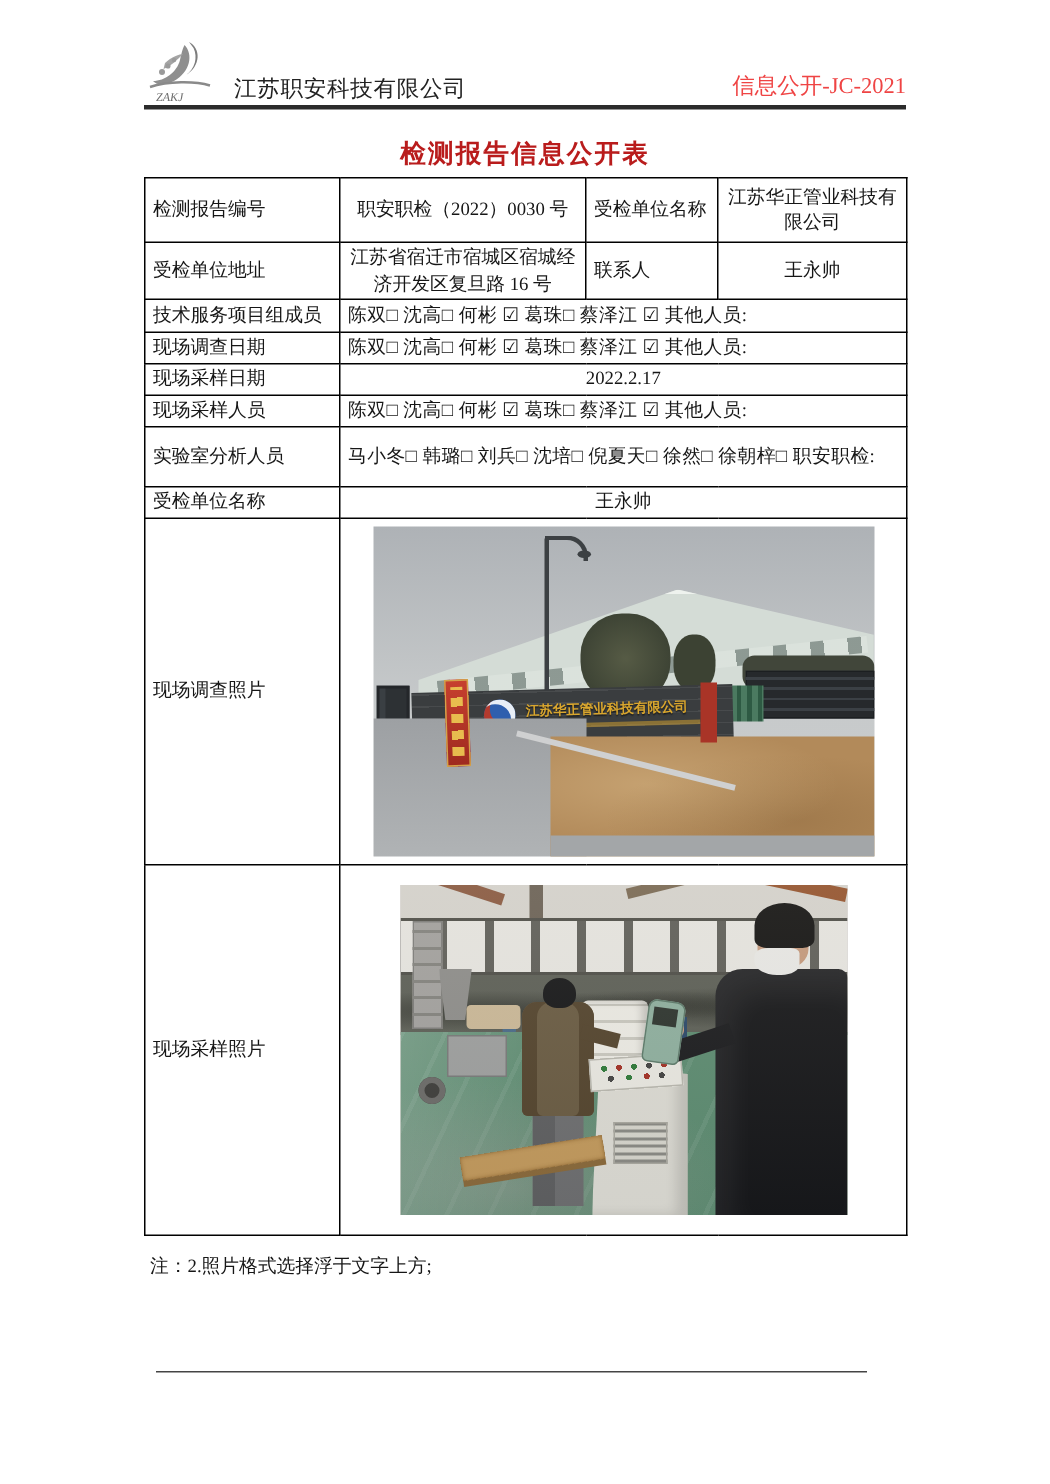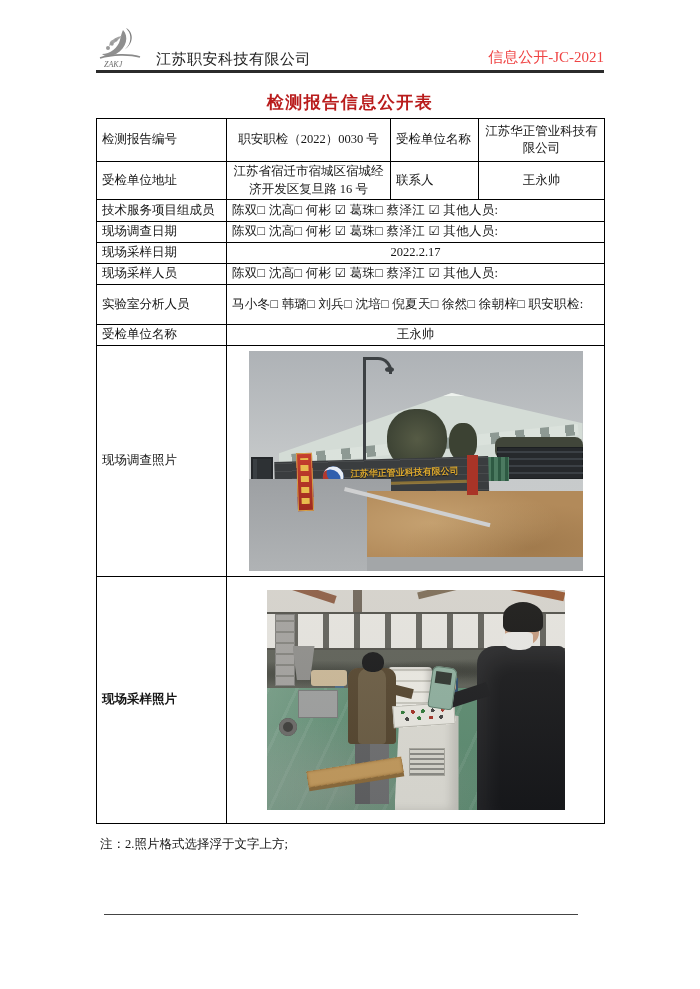--- a/index.html
+++ b/index.html
@@ -19,21 +19,21 @@
 
   
   table.report{position:absolute;left:96px;top:118px;width:508px;border-collapse:collapse;table-layout:fixed;}
   table.report td{border:1.4px solid #000;font-size:12.5px;line-height:1.4;padding:1px 5px;color:#161616;}
   td.lbl{text-align:left;vertical-align:middle;}
   td.val{vertical-align:middle;}
   td.ctr{text-align:center;}
   td.chk{text-align:left;padding-left:8px;letter-spacing:.3px;}
   tr.h1 td{height:40px;} tr.h2 td{height:35px;} tr.h3 td{height:19px;}
   tr.h4 td{height:18px;} tr.h8 td{height:37px;} tr.h9 td{height:18px;}
-  tr.hp1 td{height:228px;} tr.hp2 td{height:244px;font-weight:bold;}
+  tr.hp1 td{height:228px;} tr.hp2 td{height:244px;}
   td.photocell{vertical-align:middle;padding:2px 0;}
 
   
   .note{position:absolute;left:100px;top:836px;font-size:12.5px;color:#161616;}
   .foot-rule{position:absolute;left:104px;top:914px;width:474px;height:1px;background:#444;}
   .footer{position:absolute;left:0;top:919px;width:700px;text-align:center;font-size:12px;
           color:#222;white-space:pre;letter-spacing:2px;}
 
   
   .photo{position:relative;overflow:hidden;margin:0 auto;}

